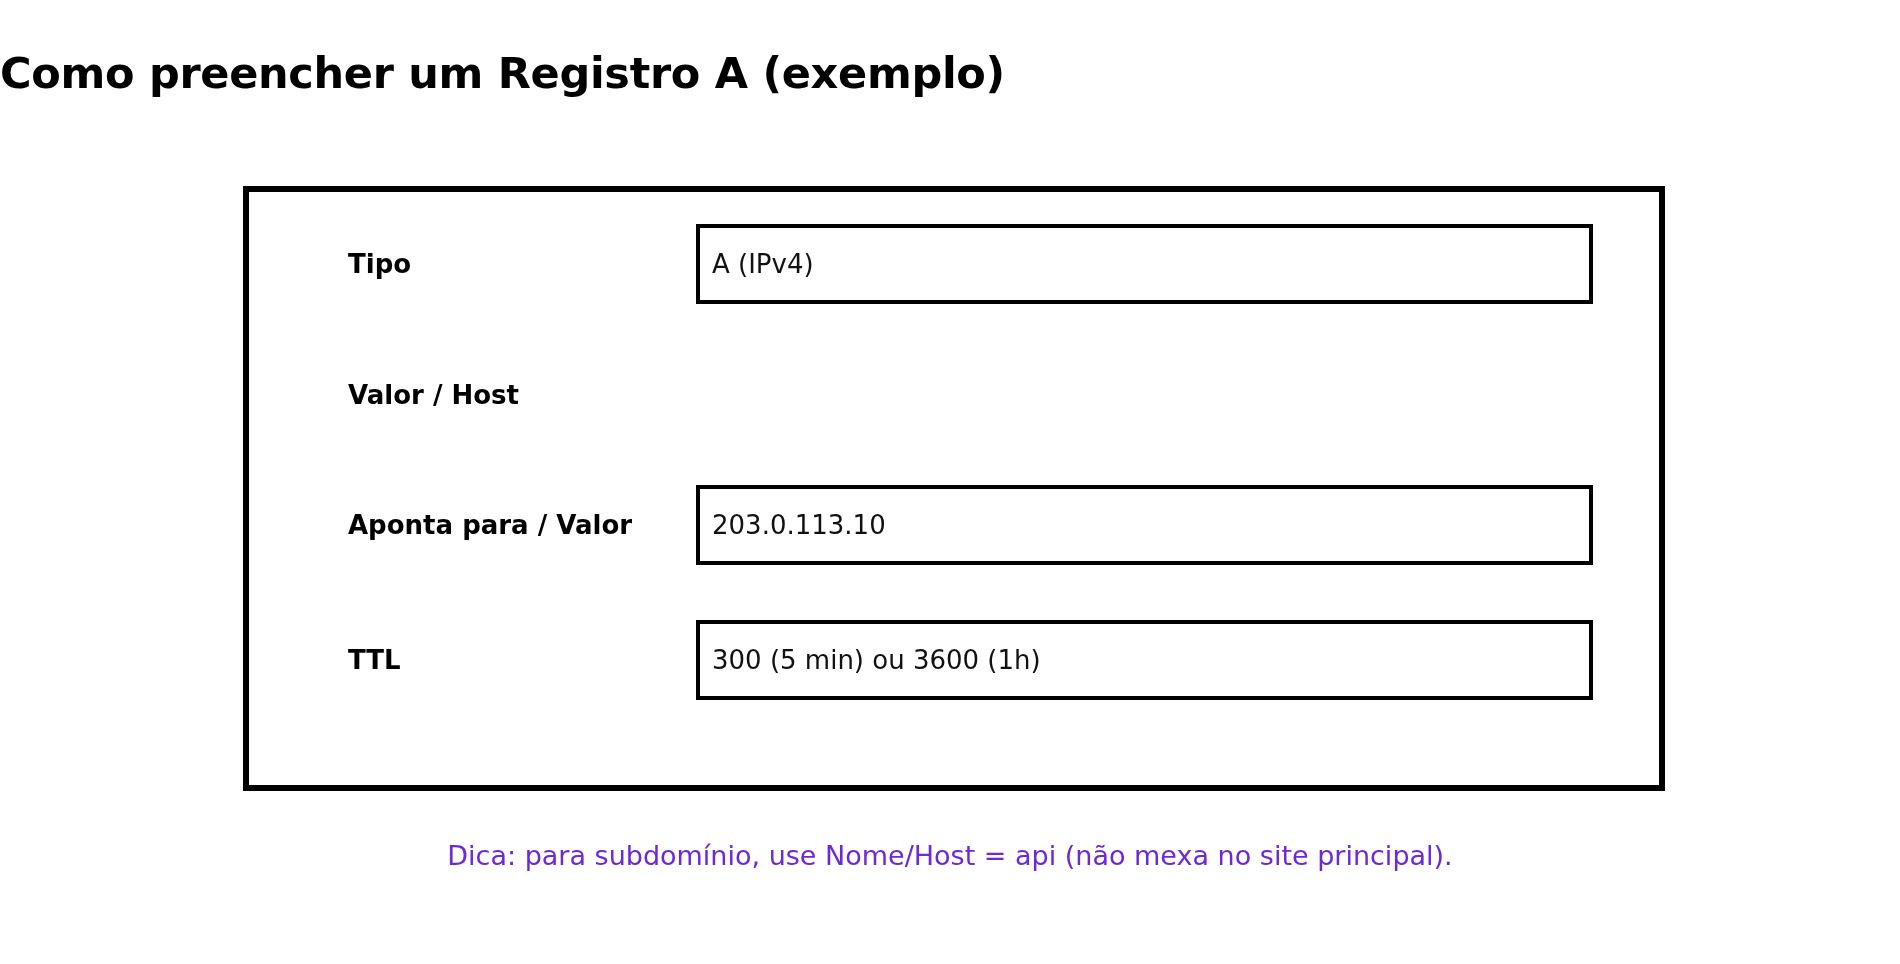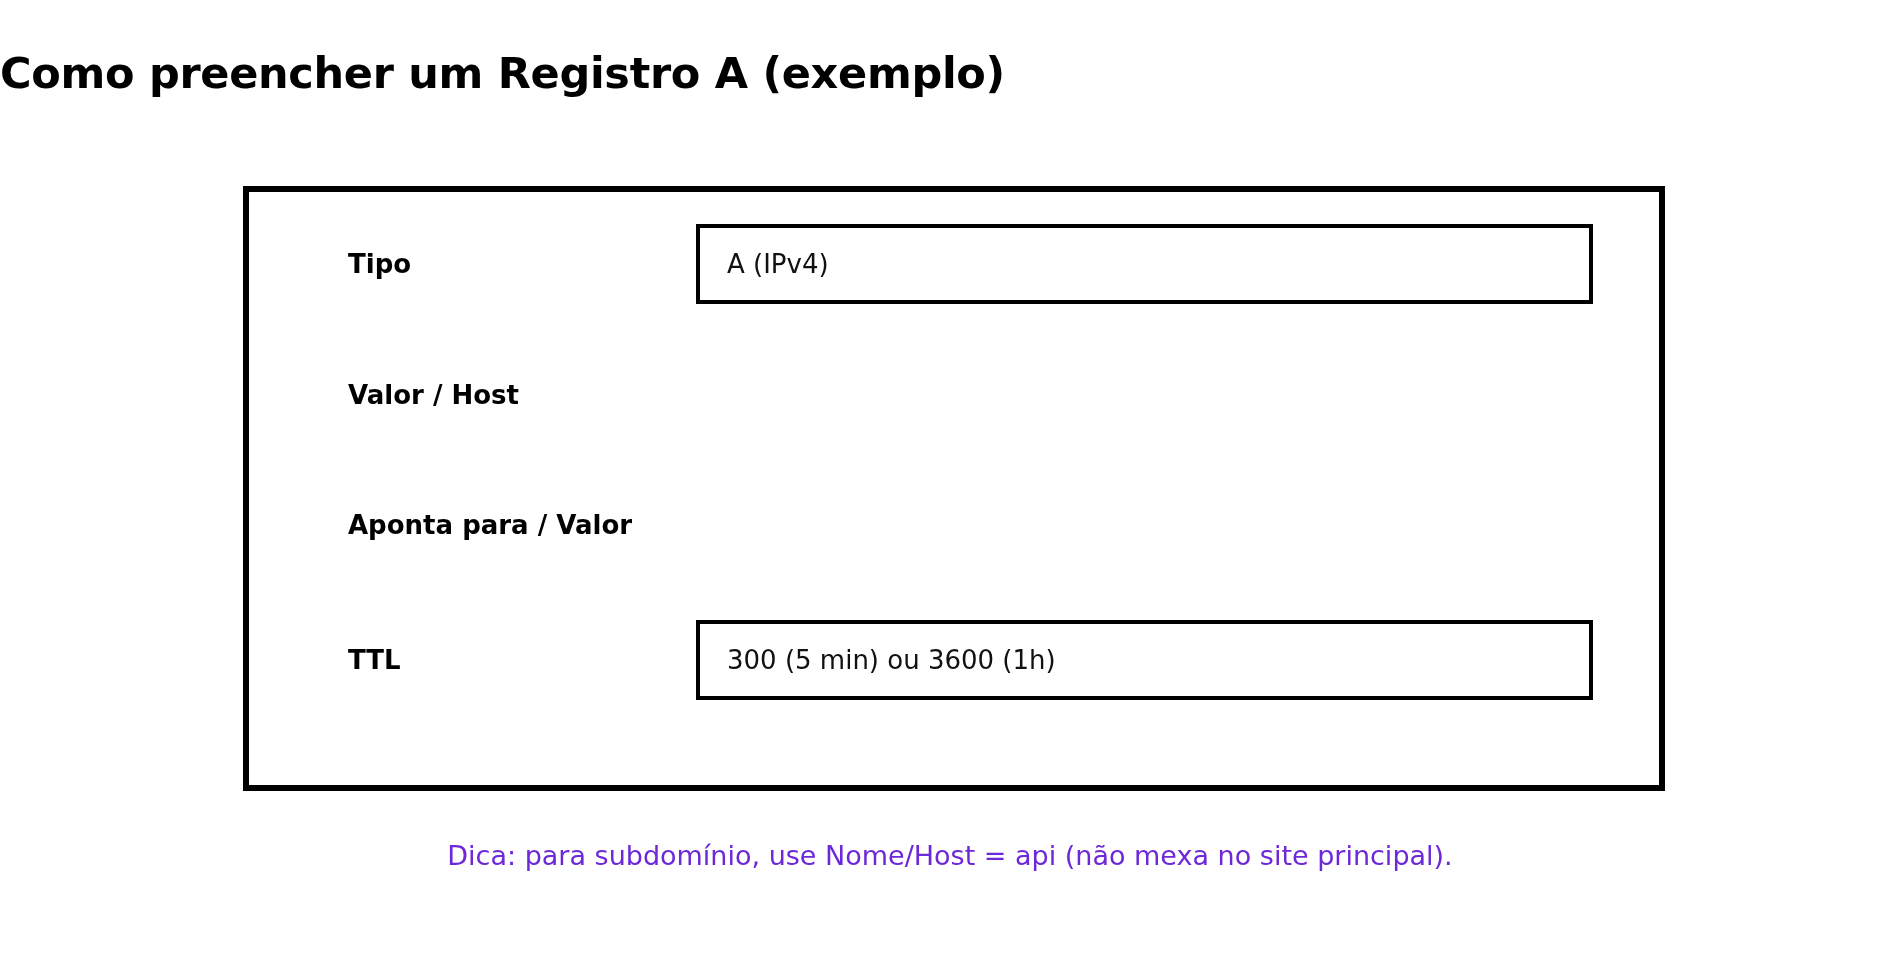--- a/index.html
+++ b/index.html
@@ -62,21 +62,21 @@
     left: 447px;
     top: 50%;
     transform: translateY(-50%);
     width: 897px;
     height: 80px;
     border: 4px solid #000000;
     box-sizing: border-box;
     background: #ffffff;
     display: flex;
     align-items: center;
-    padding-left: 27px;
+    padding-left: 12px;
     font-size: 26px;
     color: #111111;
   }
   .hint {
     position: absolute;
     top: 840px;
     left: 0;
     width: 1900px;
     text-align: center;
     font-size: 27px;
@@ -96,20 +96,21 @@
       <div class="row-label">Tipo</div>
       <div class="row-field">A (IPv4)</div>
     </div>
 
     <div class="row" style="top: 157px;">
       <div class="row-label">Valor / Host</div>
     </div>
 
     <div class="row" style="top: 287px;">
       <div class="row-label">Aponta para / Valor</div>
+      <div class="row-field">203.0.113.10</div>
     </div>
 
     <div class="row" style="top: 422px;">
       <div class="row-label">TTL</div>
       <div class="row-field">300 (5 min) ou 3600 (1h)</div>
     </div>
 
   </div>
 
   <div class="hint">Dica: para subdomínio, use Nome/Host = api (não mexa no site principal).</div>

